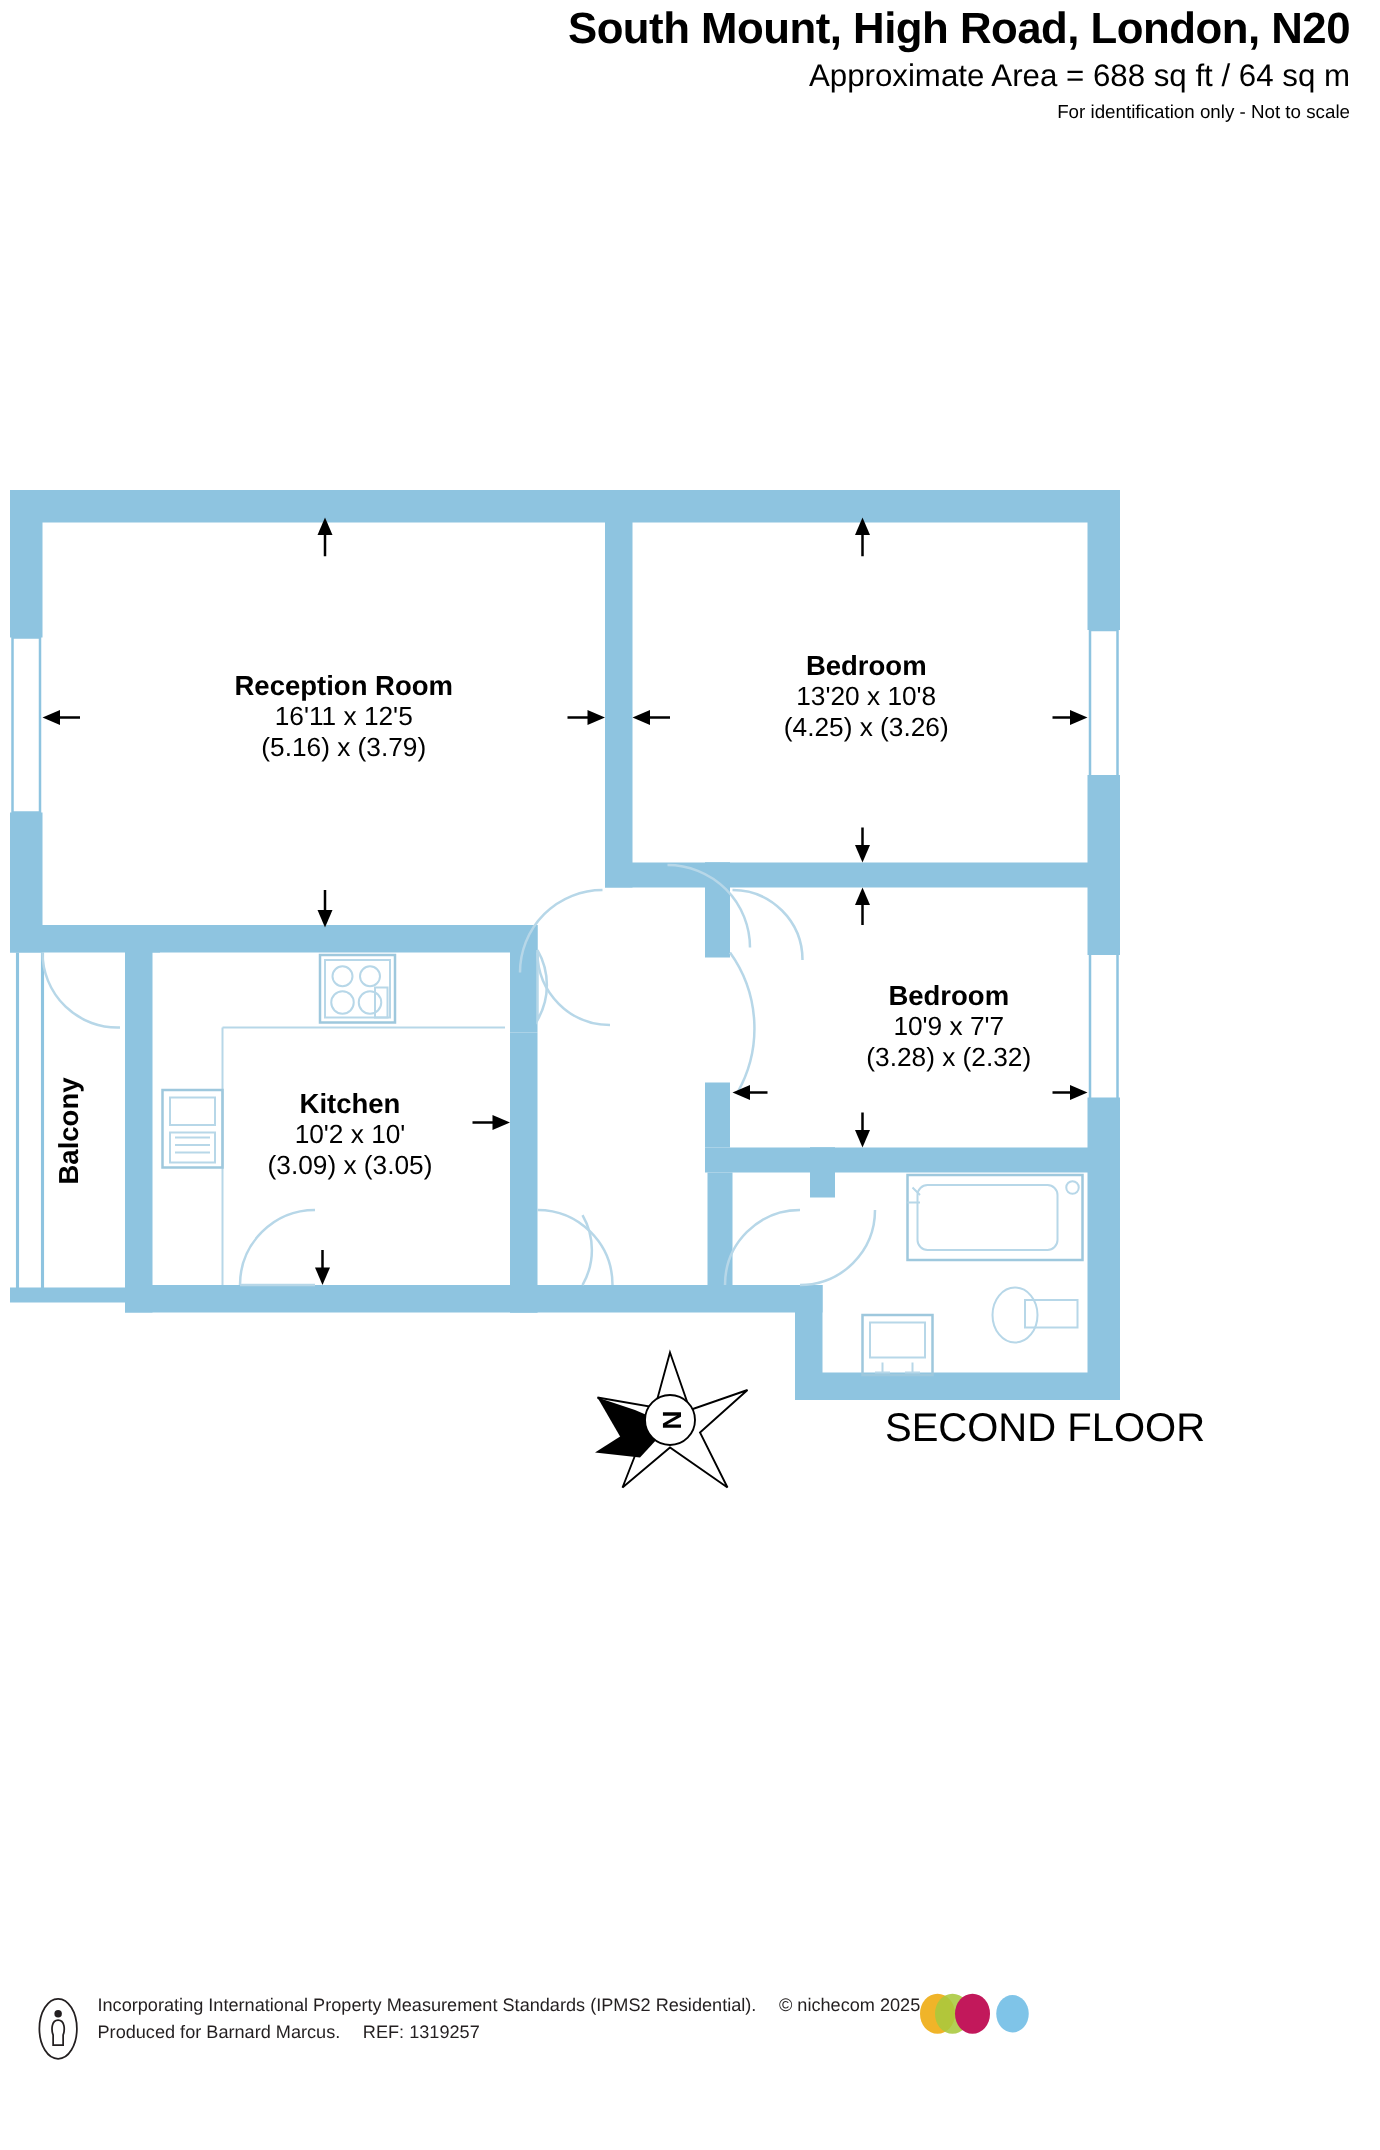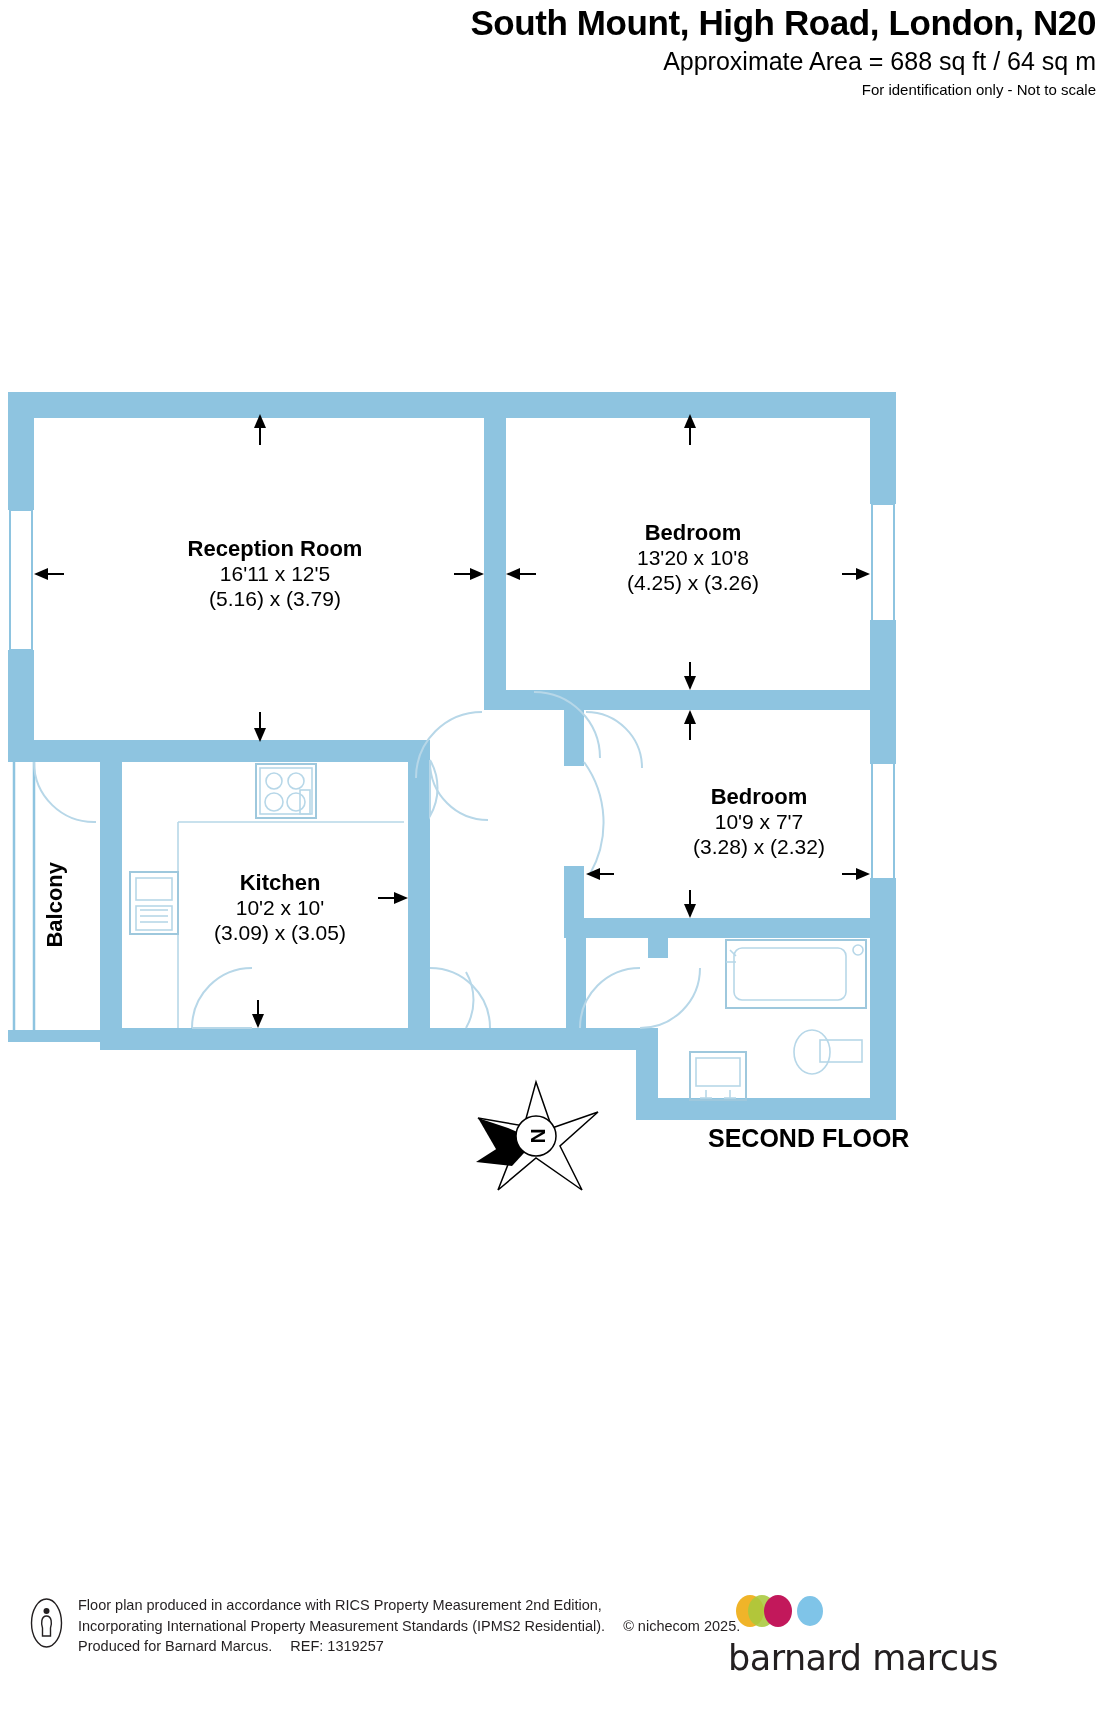--- a/index.html
+++ b/index.html
@@ -16,21 +16,21 @@
     overflow: hidden;
   }
 
   
   #header {
     position: absolute;
     left: 0;
     top: 0;
     width: 1104px;
     text-align: right;
-    padding-right: 8px;
+    padding-right: 24px;
     box-sizing: border-box;
   }
   #title {
     font-size: 35px;
     font-weight: bold;
     letter-spacing: -0.4px;
     line-height: 42px;
     margin-top: 2px;
     white-space: nowrap;
   }
@@ -77,22 +77,22 @@
     position: absolute;
     font-size: 22px;
     font-weight: bold;
     writing-mode: vertical-rl;
     transform: rotate(180deg);
     white-space: nowrap;
   }
 
   #floor-label {
     position: absolute;
-    font-size: 25px;
-    font-weight: bold;
+    font-size: 32px;
+    font-weight: normal;
     white-space: nowrap;
   }
 
   
   #footer {
     position: absolute;
     left: 0;
     top: 1580px;
     width: 1104px;
     height: 140px;
@@ -354,33 +354,31 @@
 
 <div id="footer">
 
   <svg id="info-icon" viewBox="0 0 33 50">
     <ellipse cx="16.5" cy="25" rx="15" ry="24" fill="none" stroke="#231f20" stroke-width="1.4"></ellipse>
     <circle cx="16.5" cy="13" r="3" fill="#231f20"></circle>
     <path d="M 16.5 18 C 11 18 11 26 12.5 30 L 12.5 38 L 20.5 38 L 20.5 30 C 22 26 22 18 16.5 18 Z" fill="none" stroke="#231f20" stroke-width="1.4"></path>
   </svg>
 
   <div id="footer-text">
-    <div><span>Floor plan produced in accordance with RICS Property Measurement 2nd Edition,</span></div>
     <div>
       <span>Incorporating International Property Measurement Standards (IPMS2 Residential).</span>
       <span class="copyright">© nichecom 2025.</span>
     </div>
     <div>
       <span>Produced for Barnard Marcus.</span>
       <span class="ref">REF:  1319257</span>
     </div>
   </div>
 
   <div id="brand">
     <svg width="130" height="34" viewBox="0 0 130 34" style="position:absolute;left:4px;top:8px;">
       <ellipse cx="18" cy="17" rx="14" ry="16" fill="#f0b429"></ellipse>
       <ellipse cx="30" cy="17" rx="14" ry="16" fill="#a8c83c" opacity="0.88"></ellipse>
       <ellipse cx="46" cy="17" rx="14" ry="16" fill="#c2185b"></ellipse>
       <ellipse cx="78" cy="17" rx="13" ry="15" fill="#7fc4e8"></ellipse>
     </svg>
-    <div id="brand-word">barnard marcus</div>
   </div>
 </div>
 
 </body></html>

